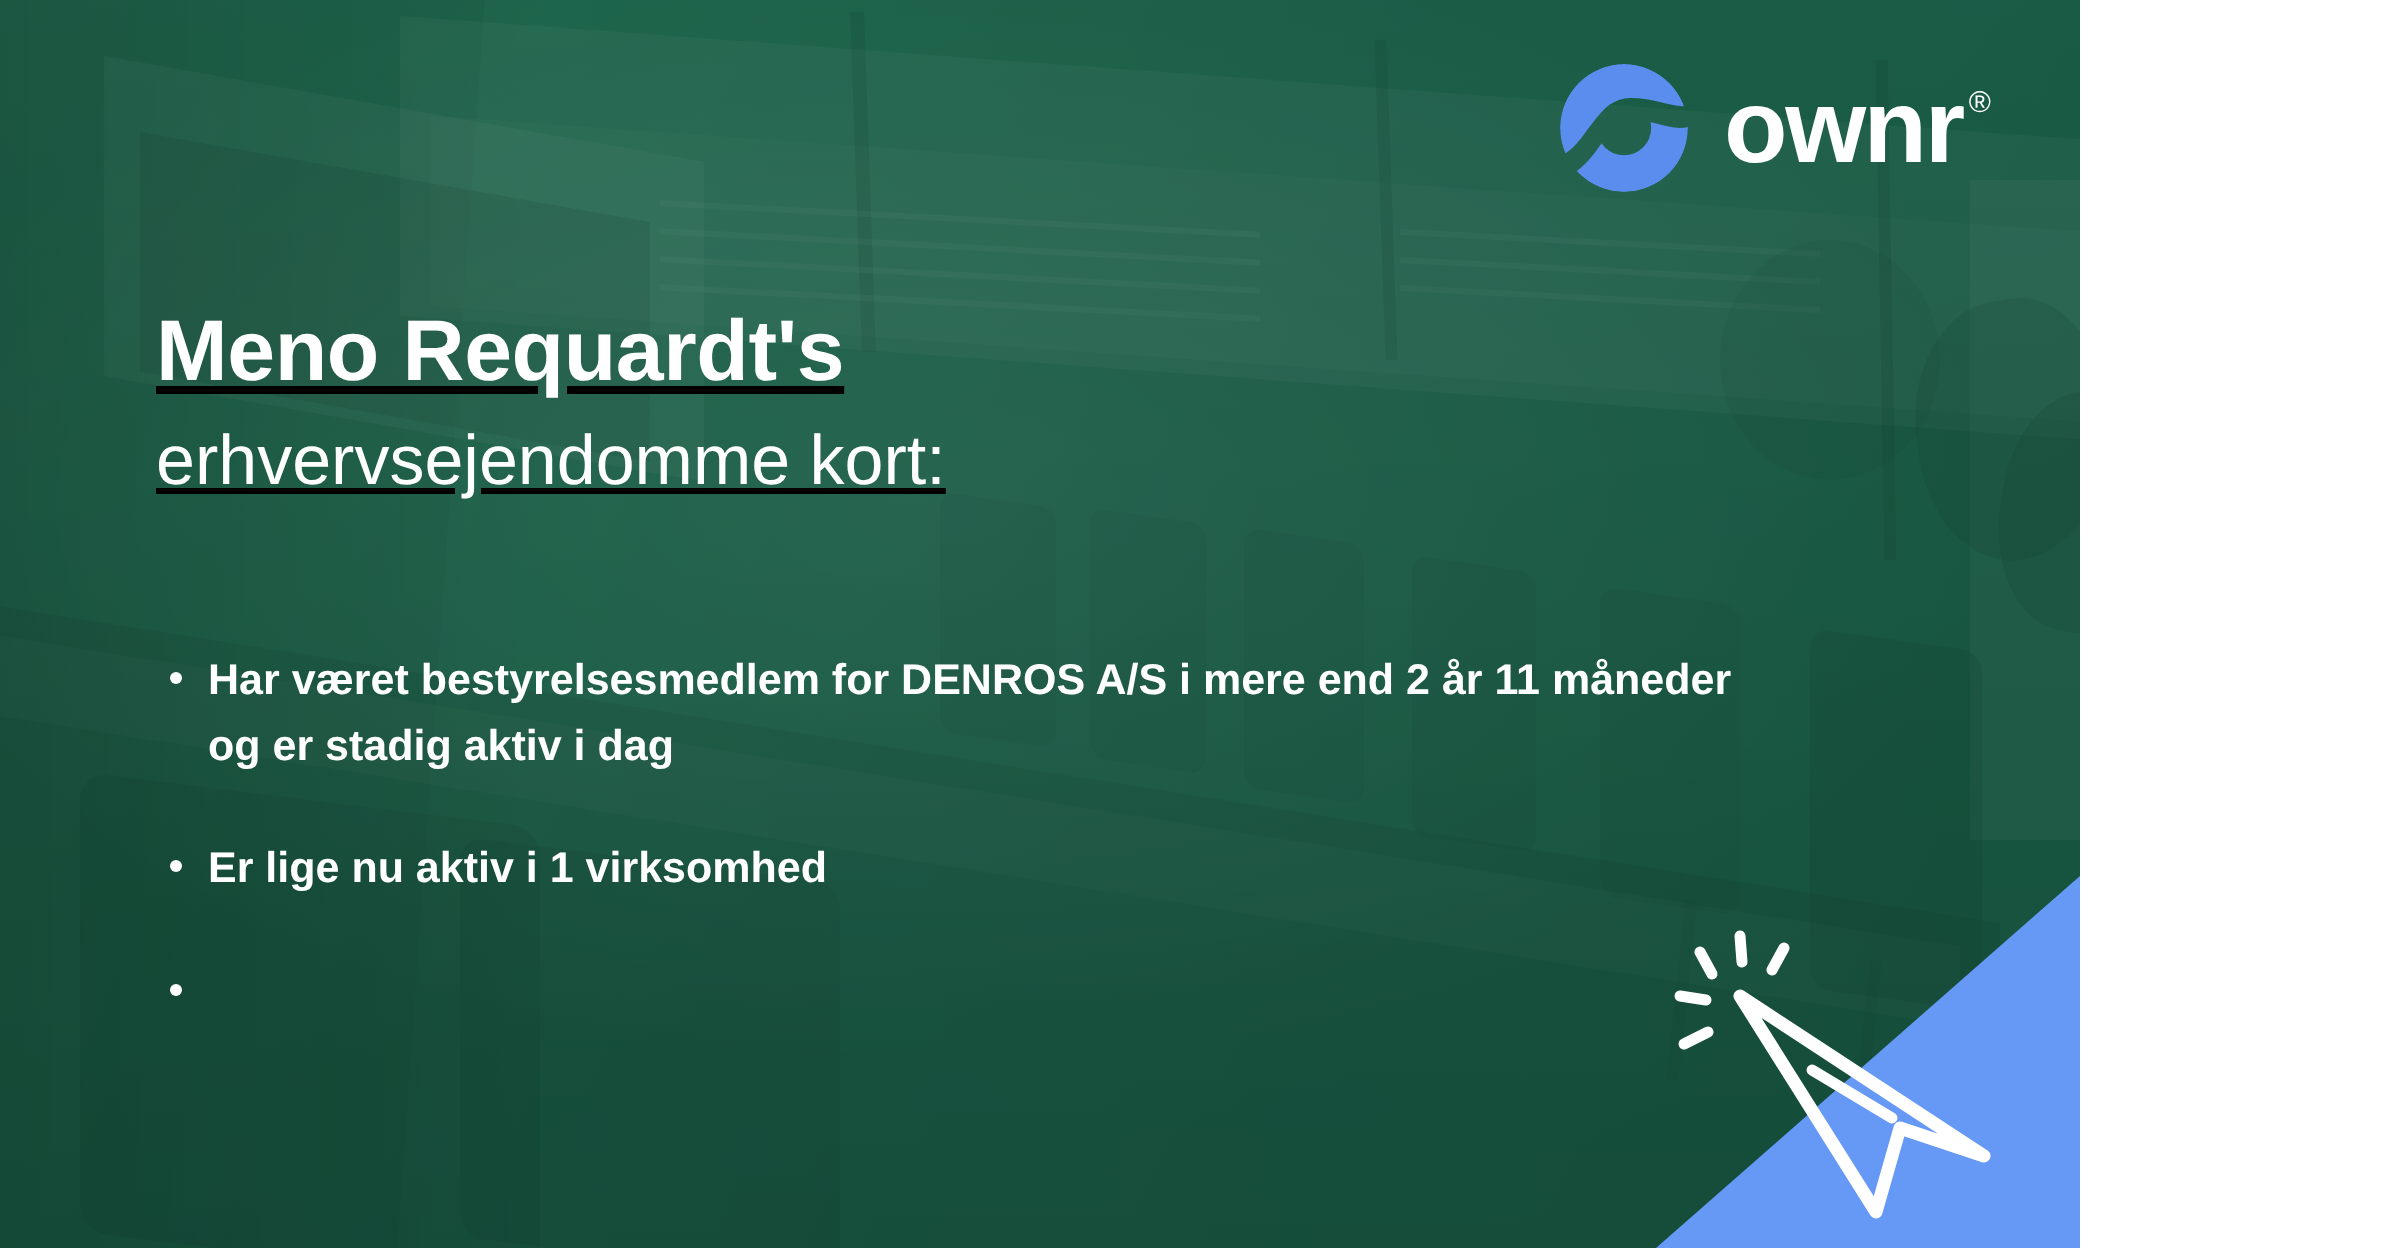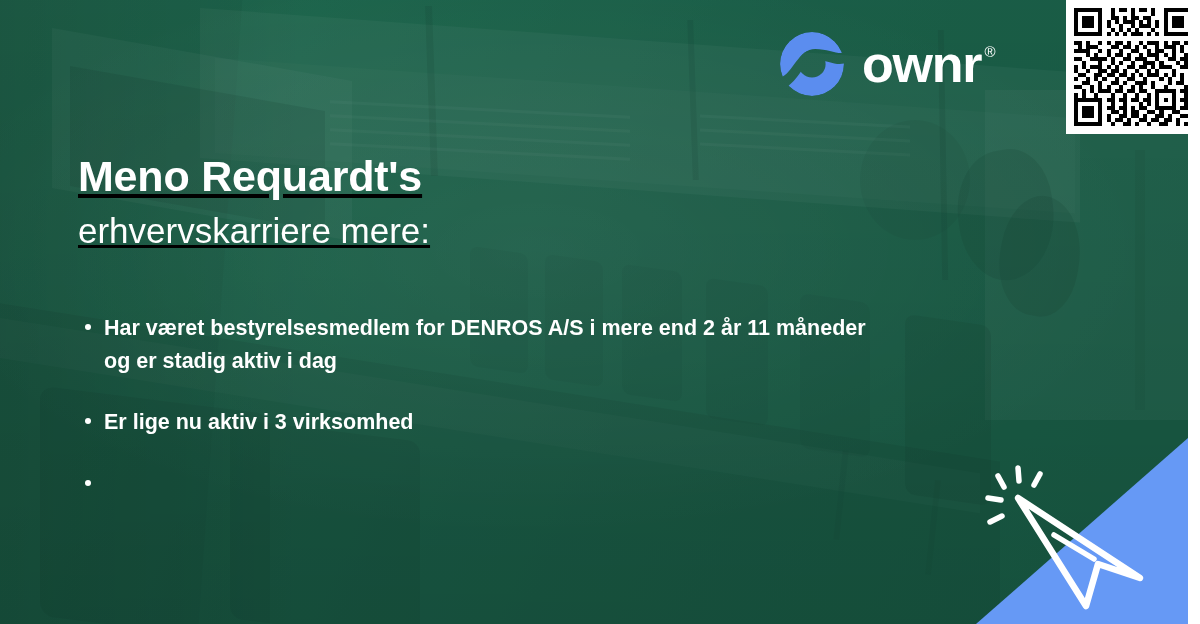--- a/index.html
+++ b/index.html
@@ -3,21 +3,21 @@
 <meta charset="utf-8">
 <title>ownr erhvervskarriere kort</title>
 <style>
   html, body {
     margin: 0;
     padding: 0;
     background: #ffffff;
   }
   #card {
     position: relative;
-    width: 1188px;
+    width: 1040px;
     height: 624px;
     overflow: hidden;
     font-family: "Liberation Sans", "DejaVu Sans", sans-serif;
     background: #0369a1;
     user-select: none;
   }
 
   
   .bg-layer {
     position: absolute;
@@ -146,20 +146,21 @@
   }
   .bullet {
     position: relative;
     padding-left: 22px;
     margin-bottom: 29px;
     font-size: 21.5px;
     font-weight: 700;
     color: #ffffff;
     line-height: 1.52;
     max-width: 770px;
+    margin-top: 12px;
   }
   .bullet:last-child { margin-bottom: 0; }
   .bullet .dot {
     position: absolute;
     left: 3px;
     top: 12px;
     width: 6px;
     height: 6px;
     border-radius: 50%;
     background: #ffffff;
@@ -477,31 +478,31 @@
         <rect x="15" y="28" width="1" height="1"></rect>
           <rect x="18" y="28" width="1" height="1"></rect>
         <rect x="21" y="28" width="2" height="1"></rect>
           <rect x="27" y="28" width="1" height="1"></rect>
       </g>
     </svg>
   </div>
 
   <div class="headline">
     <h1 class="title-main">Meno Requardt's</h1>
-    <h2 class="title-sub">erhvervskarriere mere:</h2>
+    <h2 class="title-sub">erhvervsejendomme kort:</h2>
   </div>
 
   <ul class="bullets">
     <li class="bullet">
       <span class="dot"></span>
       <span>Har været bestyrelsesmedlem for DENROS A/S i mere end 2 år 11 måneder og er stadig aktiv i dag</span>
     </li>
     <li class="bullet">
       <span class="dot"></span>
-      <span>Er lige nu aktiv i 3 virksomhed</span>
+      <span>Er lige nu aktiv i 1 virksomhed</span>
     </li>
     <li class="bullet">
       <span class="dot"></span>
     </li>
   </ul>
 
   <div class="corner">
     <svg width="262" height="186" viewBox="0 0 262 186">
       <polygon points="262,0 262,186 50,186" fill="#6699f5"></polygon>
       <g stroke="#ffffff" stroke-width="6.5" stroke-linecap="round" stroke-linejoin="round" fill="none">

